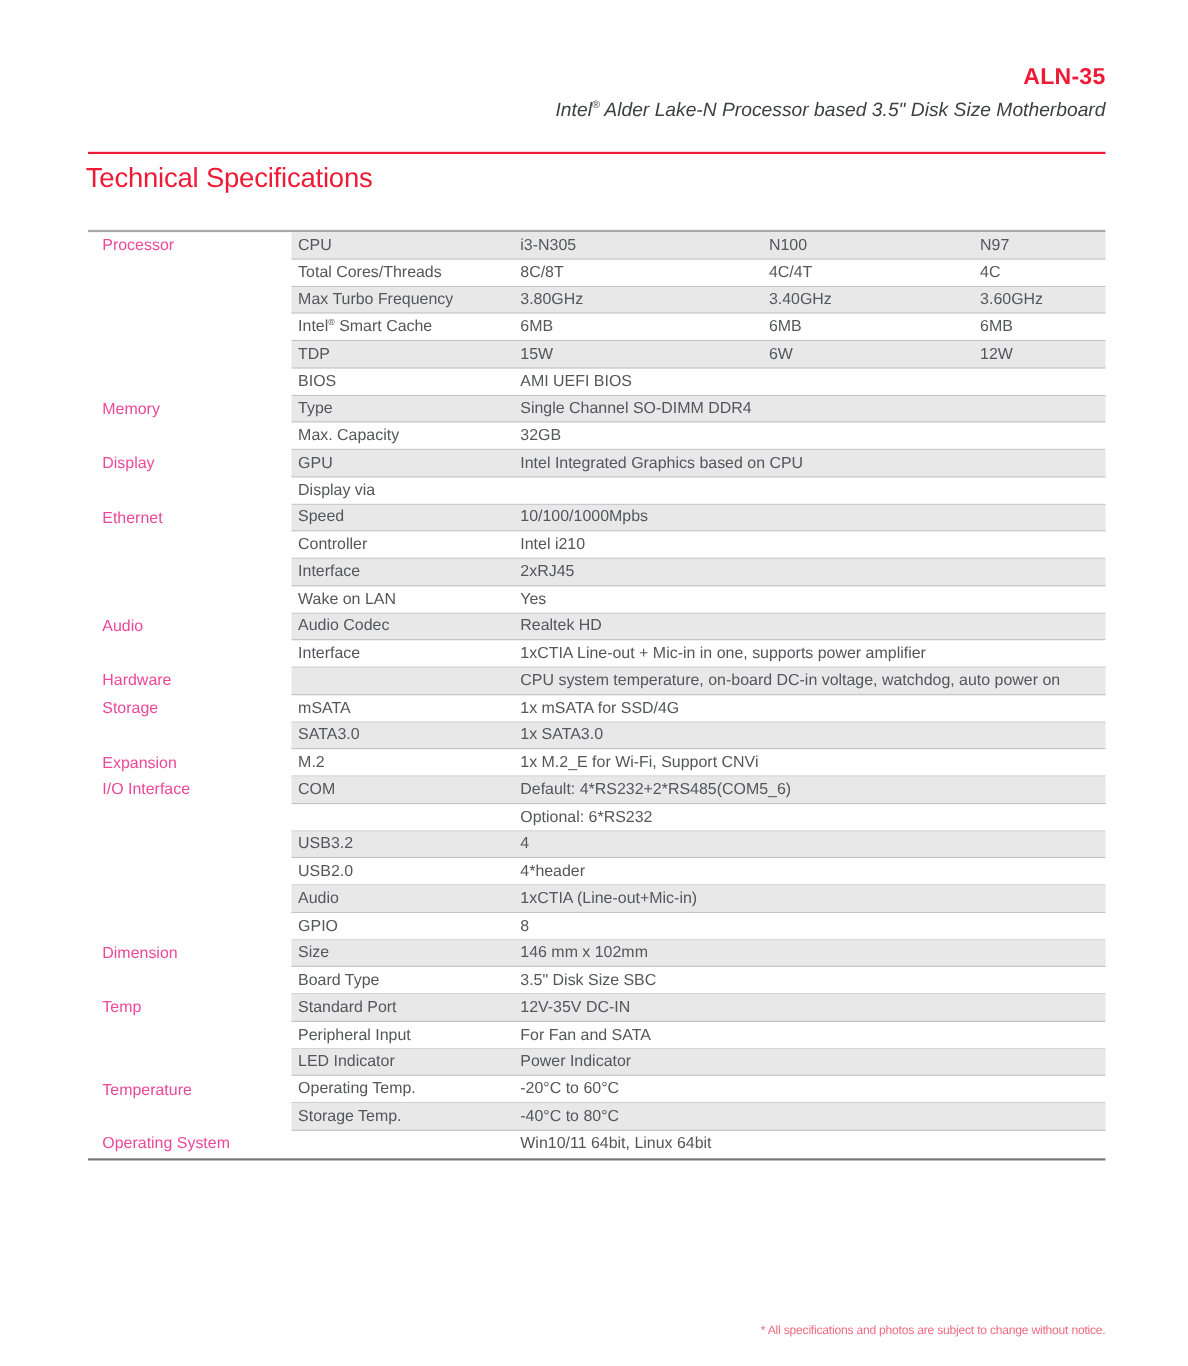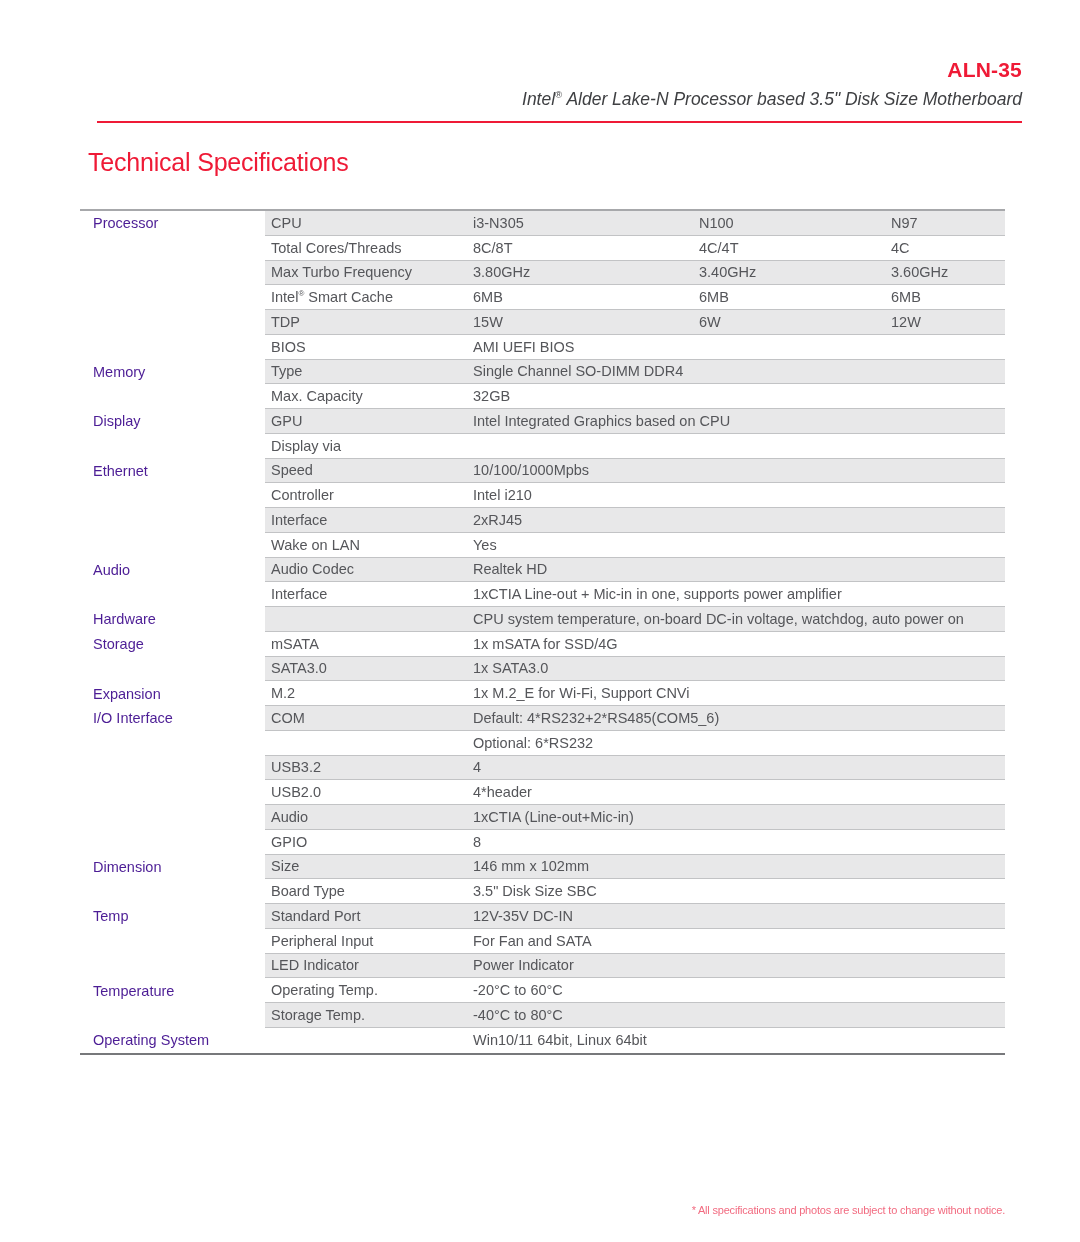--- a/index.html
+++ b/index.html
@@ -11,45 +11,45 @@
     position: relative;
     width: 1080px;
     height: 1242px;
     overflow: hidden;
     font-family: "Liberation Sans", sans-serif;
     color: #55565a;
     -webkit-font-smoothing: antialiased;
   }
   .header {
     position: absolute;
-    left: 97px;
+    left: 80px;
     top: 58px;
     width: 925px;
     text-align: right;
     border-bottom: 2px solid var(--accent, #ef1a36);
-    padding-bottom: 11px;
+    padding-bottom: 28px;
   }
   .model {
     font-size: 21px;
     font-weight: bold;
     letter-spacing: 0.2px;
     color: var(--accent, #ef1a36);
     line-height: 24px;
   }
   .subtitle {
     margin-top: 7px;
     font-size: 17.5px;
     font-weight: 500;
     color: #3f4043;
     line-height: 21px;
     font-style: italic;
   }
   .page-title {
     position: absolute;
-    left: 88px;
+    left: 78px;
     top: 148px;
     margin: 0;
     font-size: 25px;
     font-weight: 500;
     letter-spacing: -0.2px;
     color: var(--accent, #ef1a36);
   }
   .spec-table {
     position: absolute;
     left: 80px;
@@ -63,21 +63,21 @@
     display: flex;
     height: 24.76px;
     box-sizing: border-box;
   }
   .tcat {
     flex: 0 0 185px;
     box-sizing: border-box;
     padding-left: 13px;
     display: flex;
     align-items: center;
-    color: #4c1d95;
+    color: #ec4899;
     white-space: nowrap;
   }
   .tbody-cell {
     flex: 1 1 auto;
     display: flex;
     align-items: center;
     box-sizing: border-box;
     border-bottom: 1px solid var(--rowline, #c2c3c5);
     white-space: nowrap;
     overflow: hidden;

